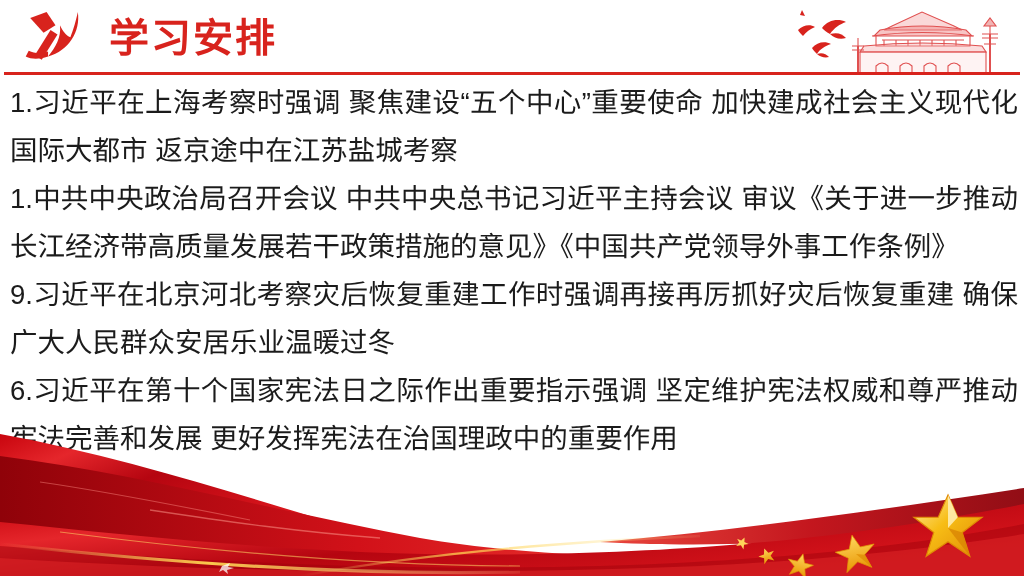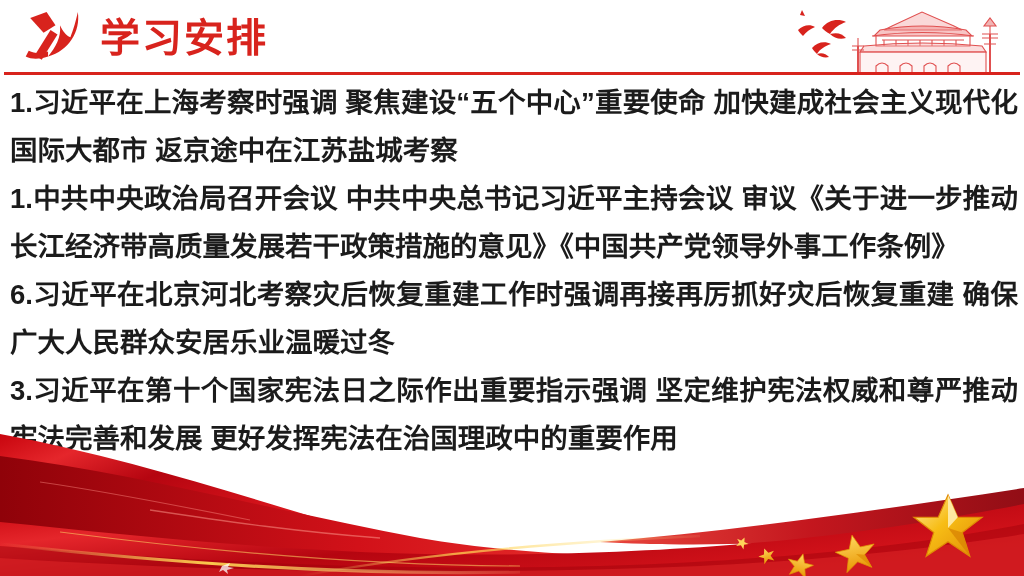--- a/index.html
+++ b/index.html
@@ -25,21 +25,21 @@
   }
   .party-emblem {
     position: absolute;
     left: 16px;
     top: 9px;
     width: 76px;
     height: 58px;
   }
   .slide-title {
     position: absolute;
-    left: 100px;
+    left: 109px;
     top: 14px;
     font-size: 40px;
     font-weight: bold;
     color: #d8231d;
     letter-spacing: 2px;
     line-height: 48px;
     white-space: nowrap;
   }
   .header-deco {
     position: absolute;
@@ -59,21 +59,21 @@
 
   
   .content {
     position: absolute;
     left: 10px;
     top: 79px;
     width: 1008px;
   }
   .news-item {
     font-size: 27.5px;
-    font-weight: bold;
+    font-weight: normal;
     color: #1b1b1b;
     line-height: 48px;
     letter-spacing: 0px;
     text-align: justify;
     margin: 0;
     padding: 0;
   }
 
   
   .ribbon {
@@ -152,22 +152,22 @@
         </g>
       </svg>
     </div>
 
     <div class="header-rule"></div>
   </div>
 
   <div class="content">
     <p class="news-item">1.习近平在上海考察时强调 聚焦建设“五个中心”重要使命 加快建成社会主义现代化国际大都市 返京途中在江苏盐城考察</p>
     <p class="news-item">1.中共中央政治局召开会议 中共中央总书记习近平主持会议 审议《关于进一步推动长江经济带高质量发展若干政策措施的意见》《中国共产党领导外事工作条例》</p>
-    <p class="news-item">6.习近平在北京河北考察灾后恢复重建工作时强调再接再厉抓好灾后恢复重建 确保广大人民群众安居乐业温暖过冬</p>
-    <p class="news-item">3.习近平在第十个国家宪法日之际作出重要指示强调 坚定维护宪法权威和尊严推动宪法完善和发展 更好发挥宪法在治国理政中的重要作用</p>
+    <p class="news-item">9.习近平在北京河北考察灾后恢复重建工作时强调再接再厉抓好灾后恢复重建 确保广大人民群众安居乐业温暖过冬</p>
+    <p class="news-item">6.习近平在第十个国家宪法日之际作出重要指示强调 坚定维护宪法权威和尊严推动宪法完善和发展 更好发挥宪法在治国理政中的重要作用</p>
   </div>
 
   <div class="ribbon">
     <svg viewBox="0 0 1024 150" width="1024" height="150" preserveAspectRatio="none" aria-hidden="true">
       <defs>
         <linearGradient id="gRib1" x1="0" y1="0" x2="1" y2="0.6">
           <stop offset="0%" stop-color="#c8050e"></stop>
           <stop offset="25%" stop-color="#e5262b"></stop>
           <stop offset="55%" stop-color="#b50510"></stop>
           <stop offset="100%" stop-color="#d8151c"></stop>

